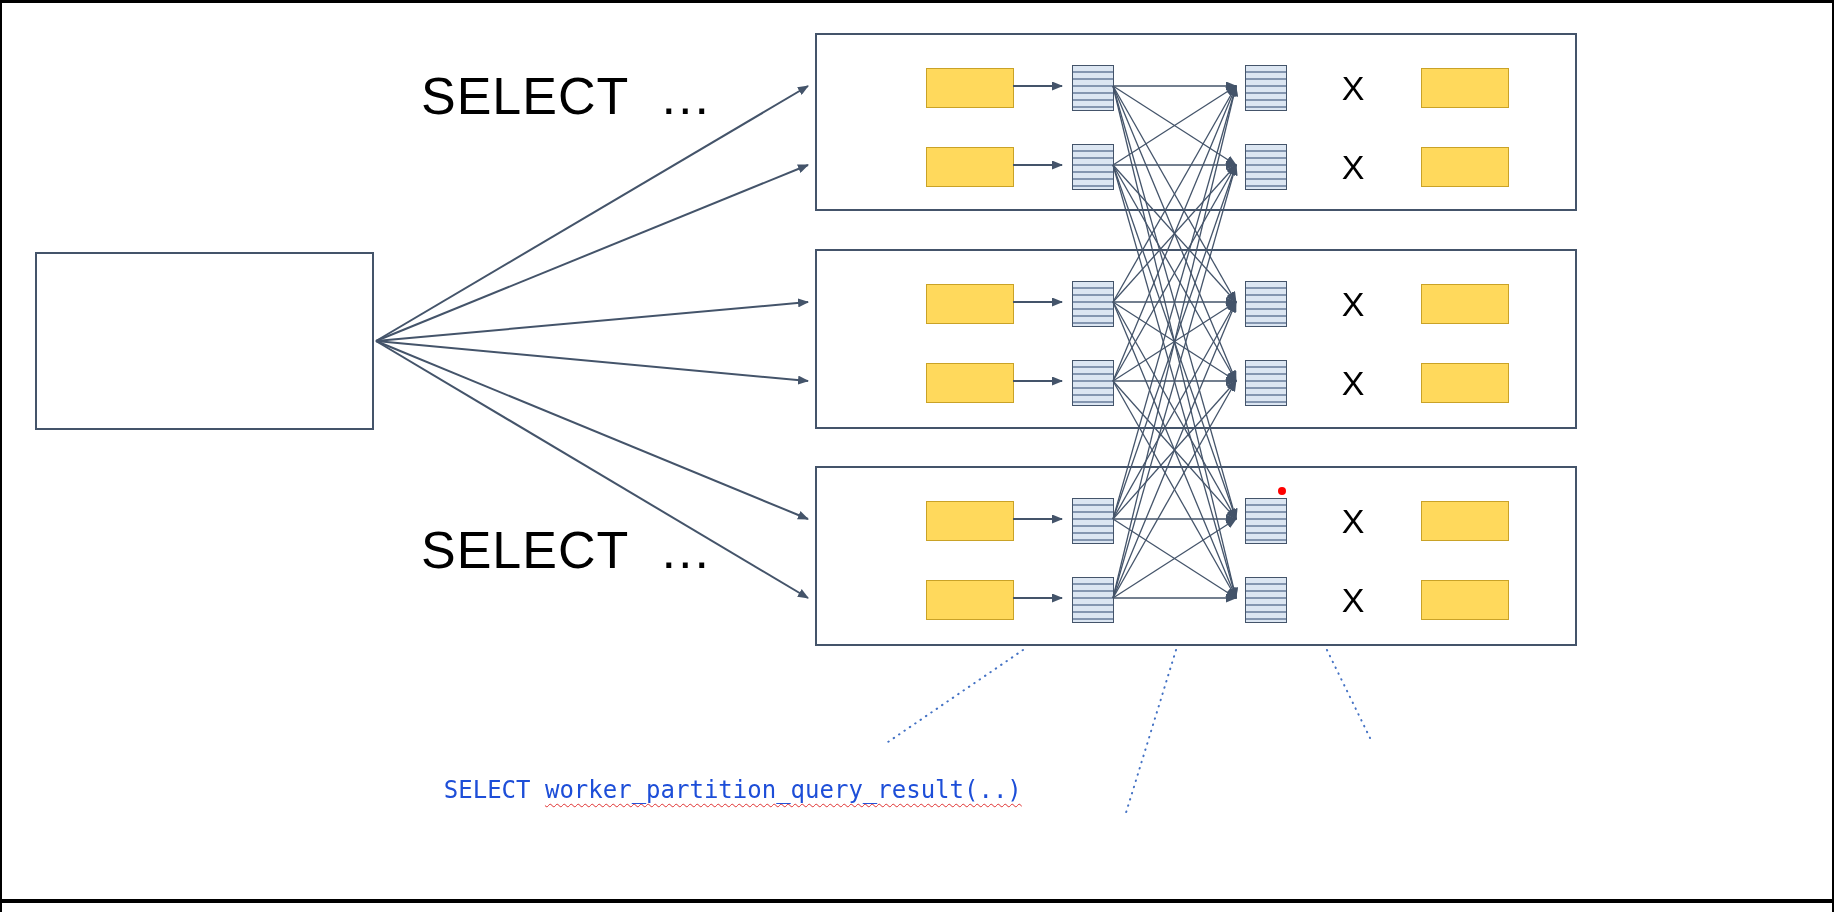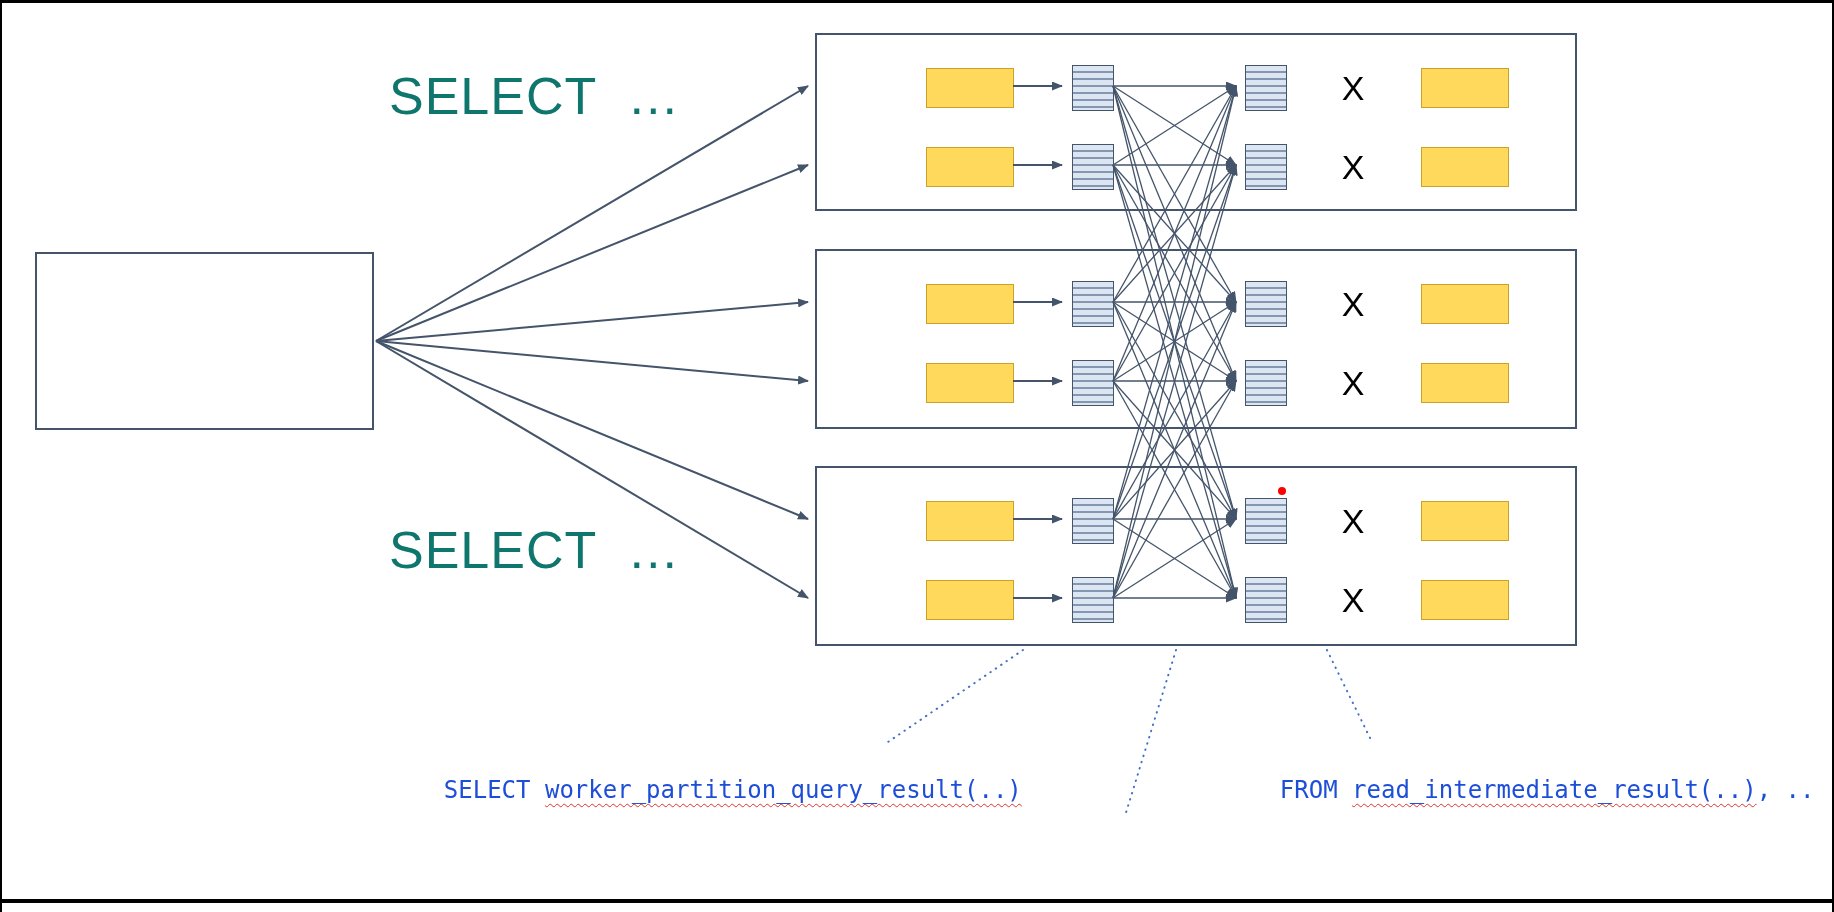--- a/index.html
+++ b/index.html
@@ -31,21 +31,21 @@
   .yellow-right{left:604px;top:3px;}
 
   .stripes{position:absolute;width:42px;height:46px;border:1px solid #44546A;box-sizing:border-box;
            background:repeating-linear-gradient(to bottom,#DCE6F2 0px,#DCE6F2 5px,#8496B0 5px,#8496B0 7px);}
   .stripes-left{left:255px;top:0;}
   .stripes-right{left:428px;top:0;}
 
   .xlab{position:absolute;left:508px;top:0;width:56px;height:46px;line-height:46px;
         text-align:center;font-size:34px;font-weight:500;color:#000;}
 
-  .select-label{position:absolute;left:389px;font-size:52px;color:#0f766e;
+  .select-label{position:absolute;left:421px;font-size:52px;color:#000000;
                 white-space:pre;letter-spacing:1px;}
   .select-top{top:66px;}
   .select-bottom{top:520px;}
 
   .callout{position:absolute;font-family:"DejaVu Sans Mono","Liberation Mono",monospace;
            font-size:24px;color:#1d4ed8;white-space:pre;}
   .callout-1{left:386px;top:748px;}
   .callout-2{left:836px;top:822px;}
   .callout-3{left:1222px;top:748px;}
   .sq{text-decoration-line:underline;text-decoration-style:wavy;text-decoration-color:#E03131;
@@ -198,17 +198,14 @@
       <line x1="1176" y1="650" x2="1125" y2="816"></line>
       <line x1="1327" y1="650" x2="1372" y2="742"></line>
     </g>
 
     <circle cx="1282" cy="491" r="4" fill="#FF0000"></circle>
   </svg>
 
   <div class="callout callout-1">
     <span>SELECT </span><span class="sq">worker_partition_query_result(..)</span><span></span>
   </div>
-  <div class="callout callout-3">
-    <span>FROM </span><span class="sq">read_intermediate_result(..)</span><span>, ..</span>
-  </div>
 
 </div>
 
 </body></html>

